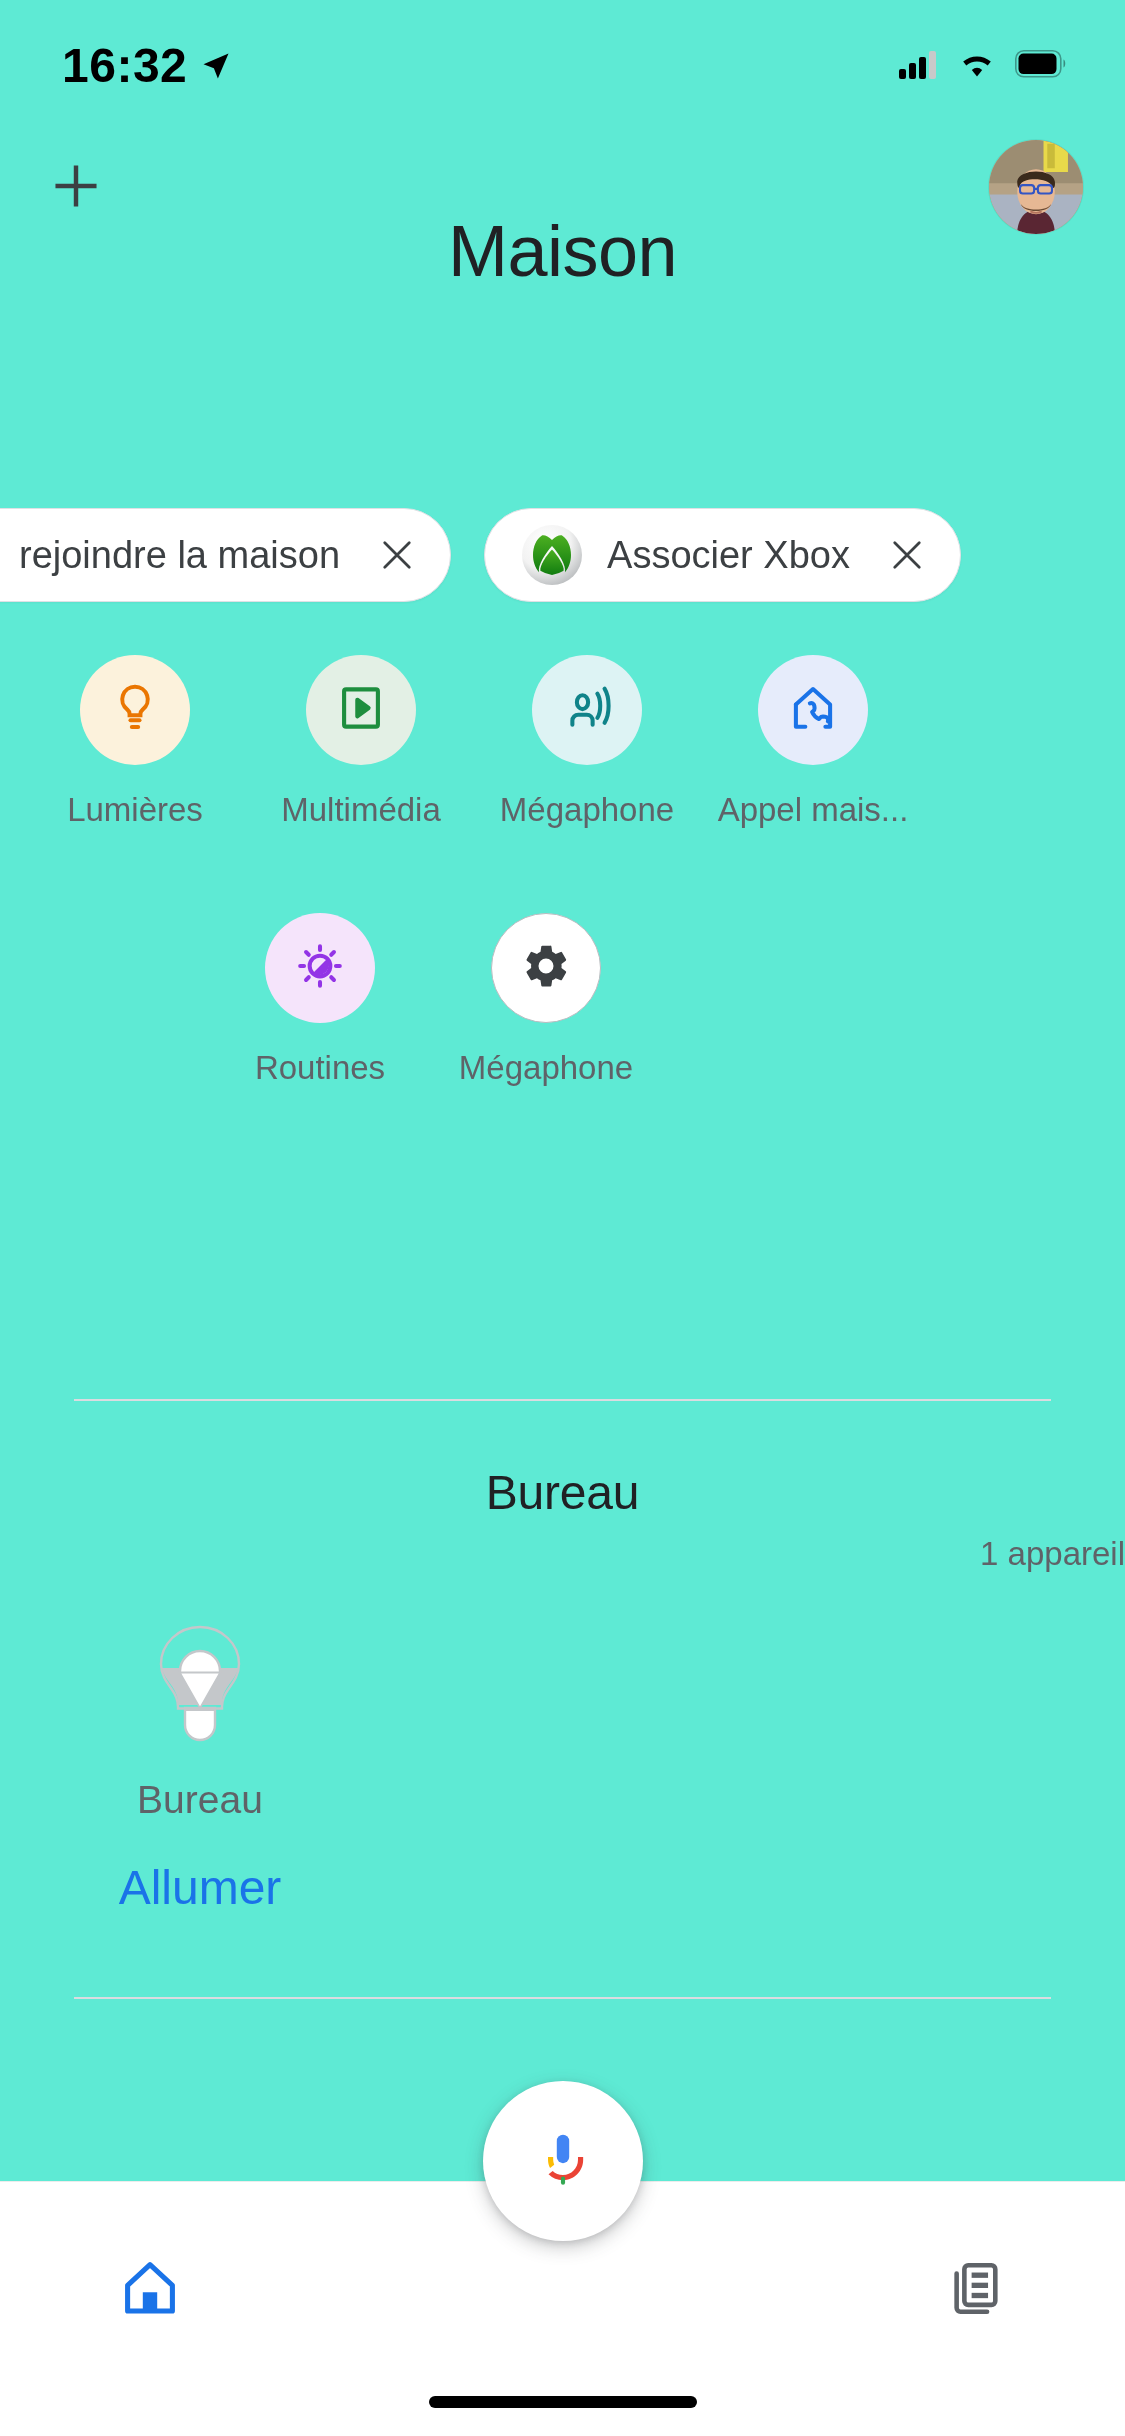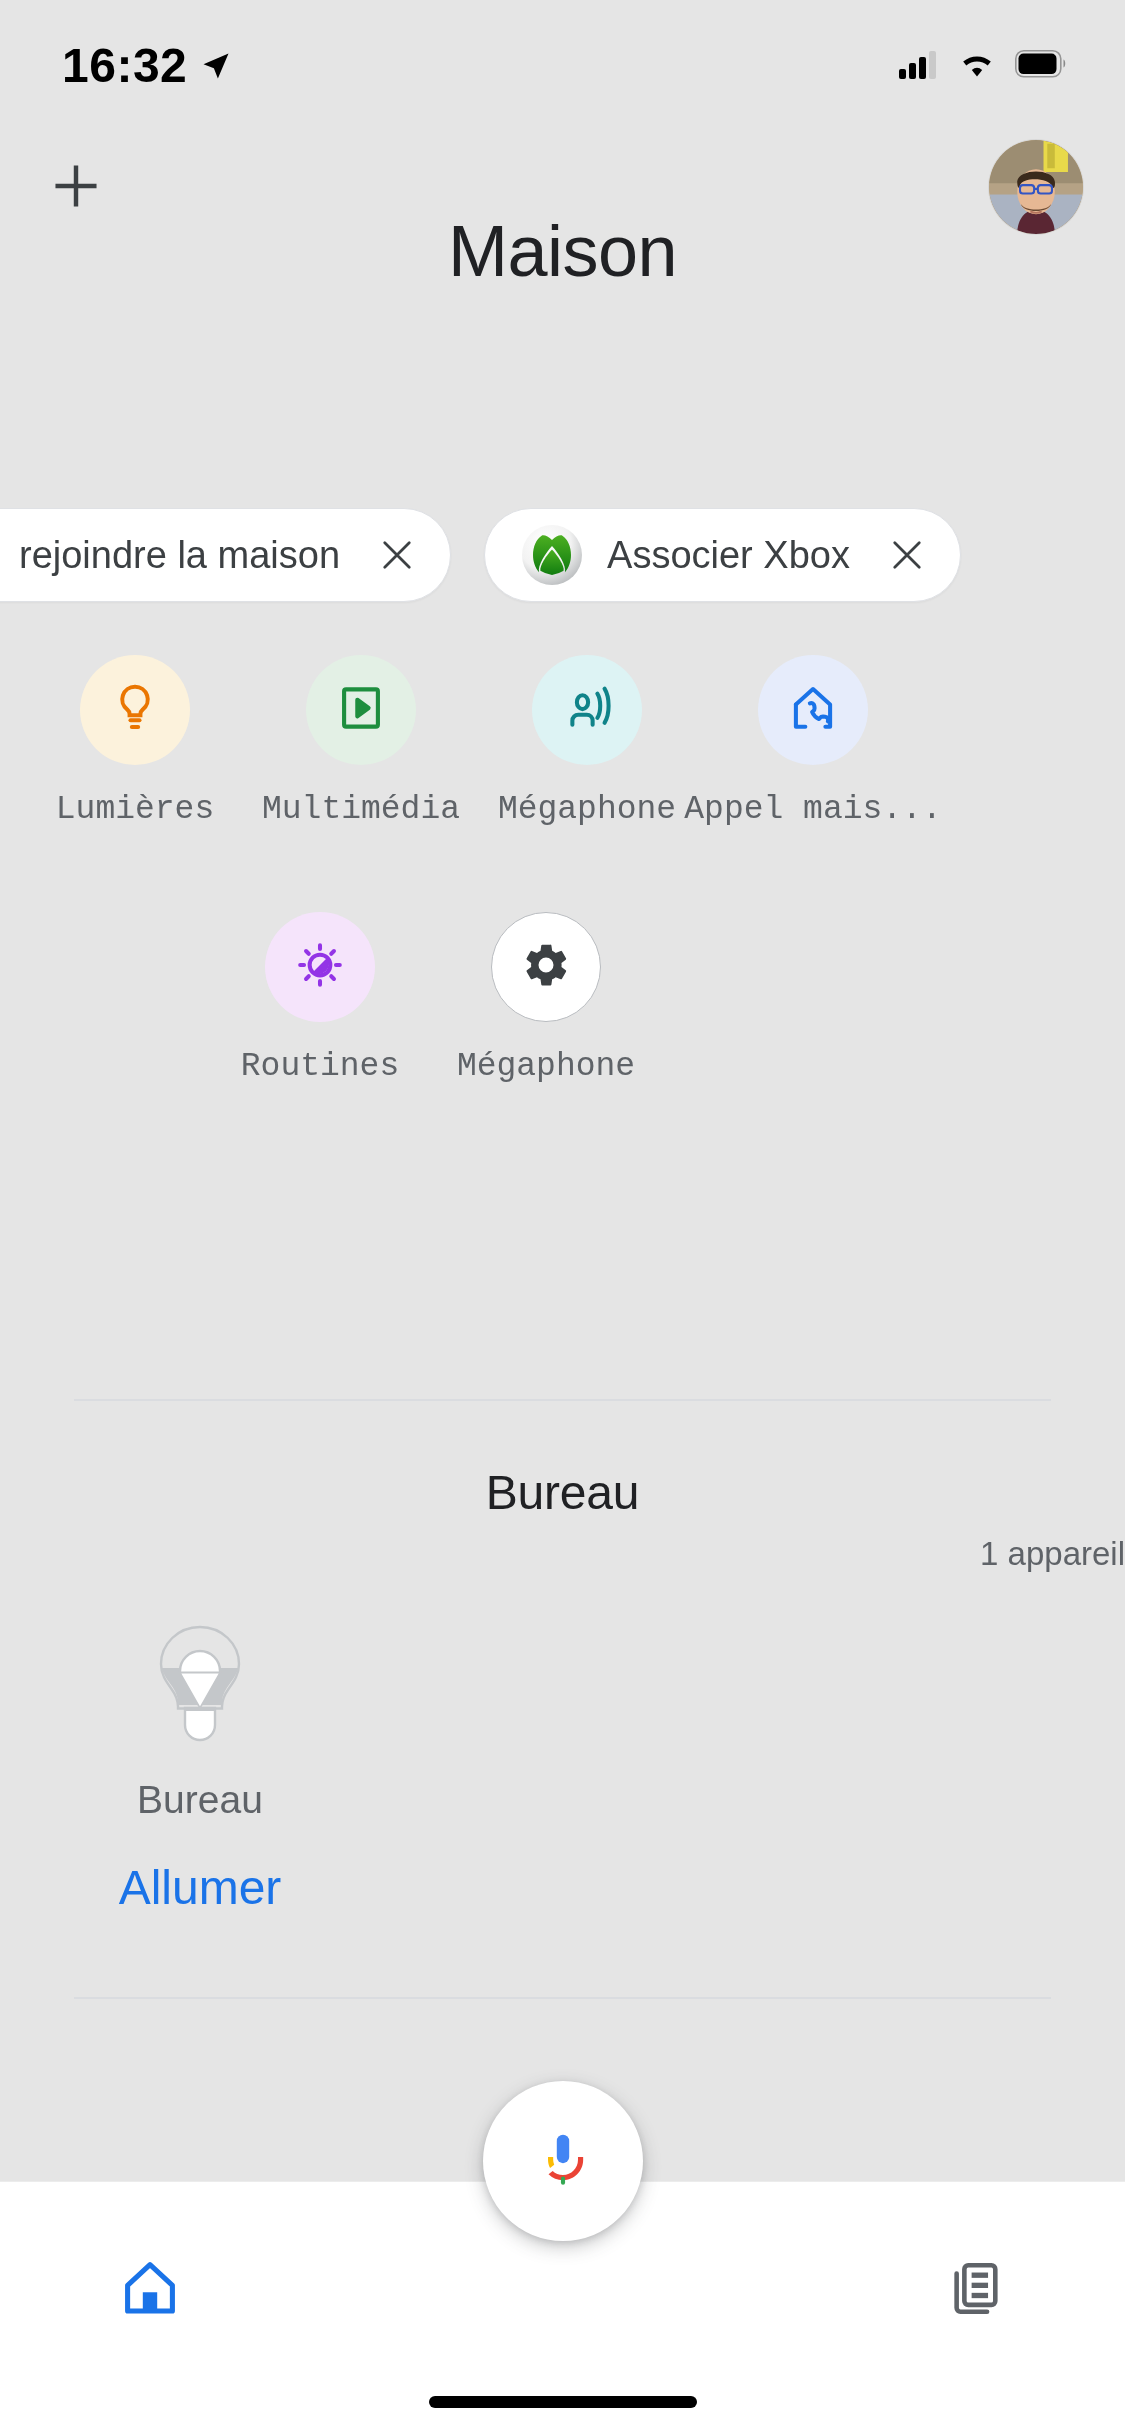--- a/index.html
+++ b/index.html
@@ -6,21 +6,21 @@
   html, body {
     width:1125px; height:2436px;
     background:#ffffff;
     font-family:"Liberation Sans", sans-serif;
     -webkit-font-smoothing:antialiased;
     overflow:hidden;
   }
   .screen {
     position:relative;
     width:1125px; height:2436px;
-    background:#e5e5e5;
+    background:#5eead4;
   }
 
   
   .statusbar {
     position:absolute; top:0; left:0; width:1125px; height:132px;
     display:flex; align-items:center; justify-content:space-between;
     padding:0 58px 0 62px;
   }
   .sb-left { display:flex; align-items:center; gap:14px; }
   .sb-time {
@@ -83,21 +83,21 @@
   }
   .chip-label {
     font-size:38px; color:#3c4043; font-weight:400;
   }
   .chip-x {
     margin-left:36px; width:42px; height:42px; flex:0 0 auto;
   }
 
   
   .actions {
-    position:absolute; top:655px; left:0; width:1123px;font-family:Liberation Mono, monospace;
+    position:absolute; top:655px; left:0; width:1123px;
   }
   .act-row {
     display:flex; width:1125px;
   }
   .act-row.r1 { padding:0 22px; }
   .act-row.r2 { margin-top:84px; padding-left:190px;margin-left:17px; }
   .act {
     width:226px;
     display:flex; flex-direction:column; align-items:center;
   }

